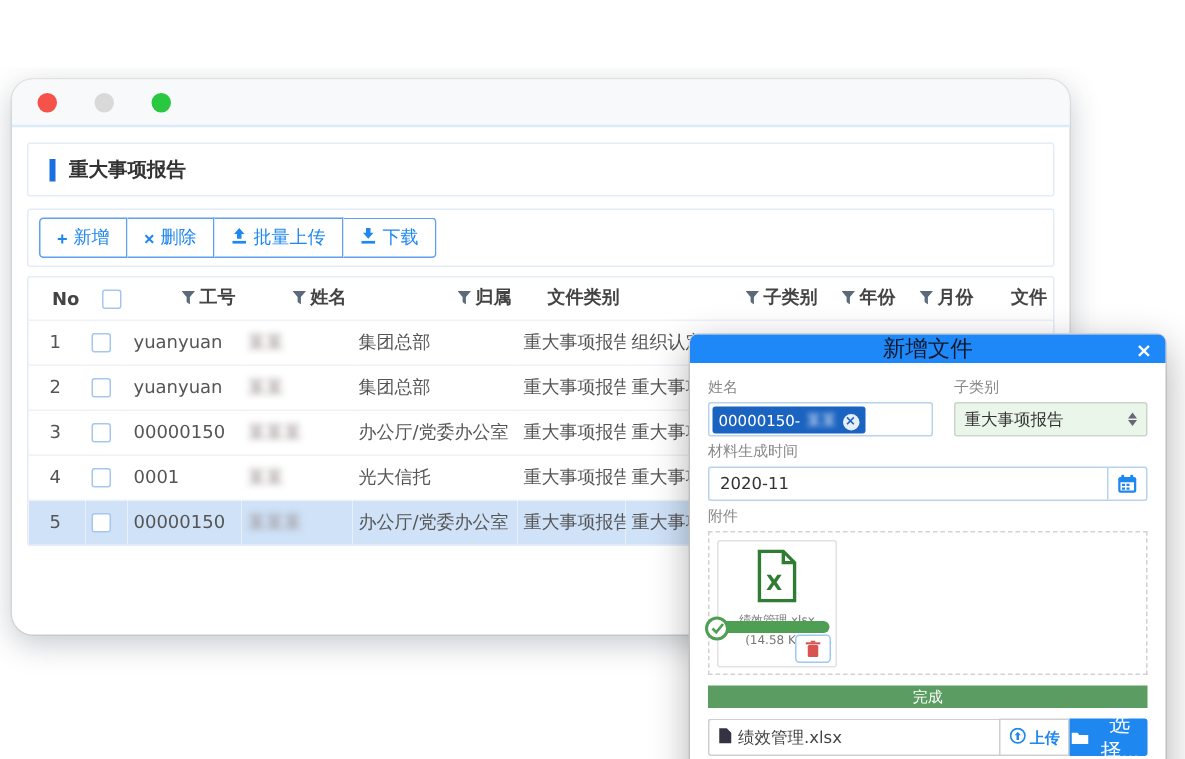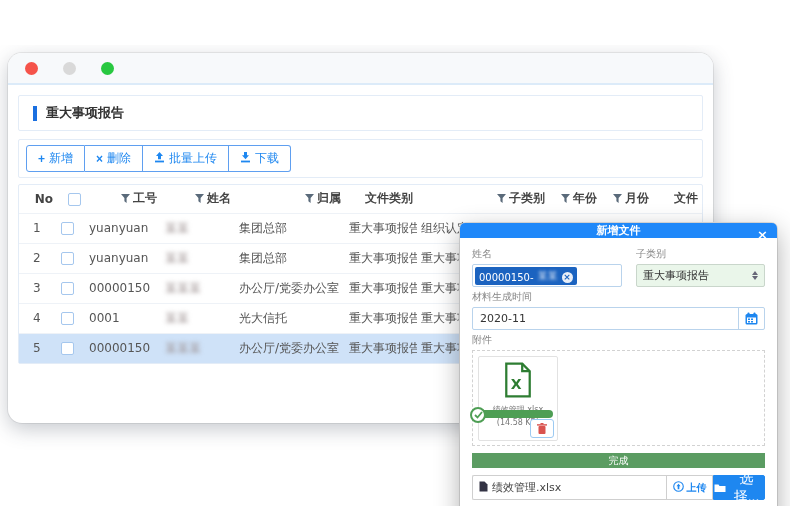--- a/index.html
+++ b/index.html
@@ -39,21 +39,21 @@
   .redacted { filter:blur(2px); color:#9b8f8f; }
   .link { color:#1e87f0; text-decoration:none; cursor:pointer; }
   .tfoot { padding:9px 14px; font-size:12px; }
   .tfoot .prefix { color:#888; font-style:italic; }
   .tfoot .count { color:#1e87f0; font-weight:bold; }
 
   
   .modal { position:absolute; left:460px; top:178px; width:317px; height:316px; background:#fff;
     border-radius:6px; box-shadow:0 8px 26px rgba(0,0,0,.32), 0 0 0 1px #e3e3e3; display:flex; flex-direction:column; }
   .modal-header { height:27px; background:#1f88f9; border-radius:5px 5px 0 0; display:flex; align-items:center; justify-content:center; position:relative; }
-  .modal-title { color:#ffffff; font-size:11px; font-weight:bold; }
+  .modal-title { color:#0f172a; font-size:15px; font-weight:normal; }
   .modal-close { position:absolute; right:9px; top:4px; color:#fff; font-size:13px; font-weight:bold; cursor:pointer; }
   .modal-body { flex:1; padding:6px 12px; }
   .frow { display:flex; gap:14px; }
   .fcol-l { width:150px; } .fcol-r { flex:1; }
   .flabel { font-size:10px; color:#888; margin:3px 0 3px; }
   .name-input { height:23px; border:1px solid #b9d3ec; border-radius:2px; background:#fff; padding:2px; display:flex; align-items:center; }
   .tag { background:#1b63c0; border-radius:2px; color:#fff; font-size:10px; padding:2px 4px; display:inline-flex; align-items:flex-end; gap:4px; }
   .tag .tag-x { width:11px; height:11px; border-radius:50%; background:#e8eef7; color:#1b63c0; font-size:9px; font-weight:bold;
     line-height:11px; text-align:center; cursor:pointer; }
   .select { height:23px; background:#eaf6ea; border:1px solid #c9d6cb; border-radius:2px; padding:0 6px;

